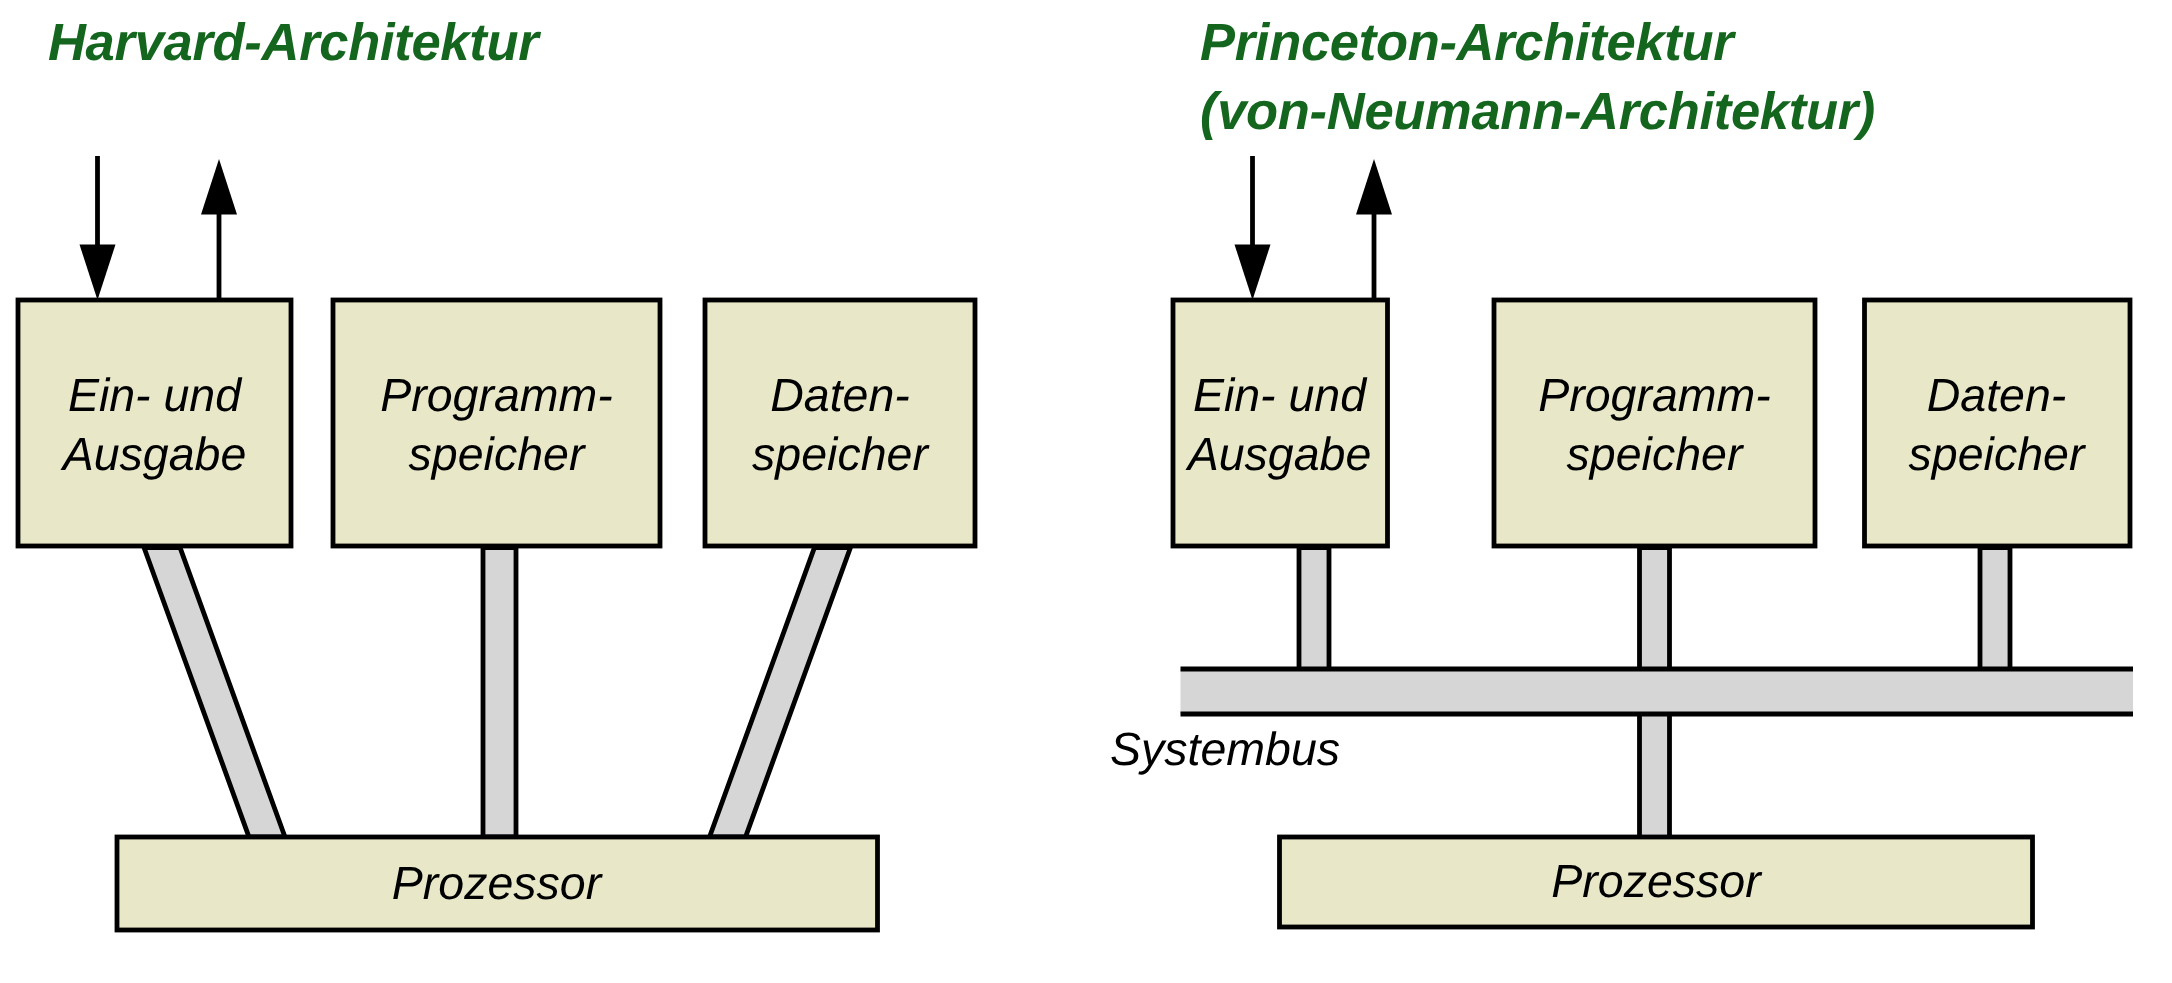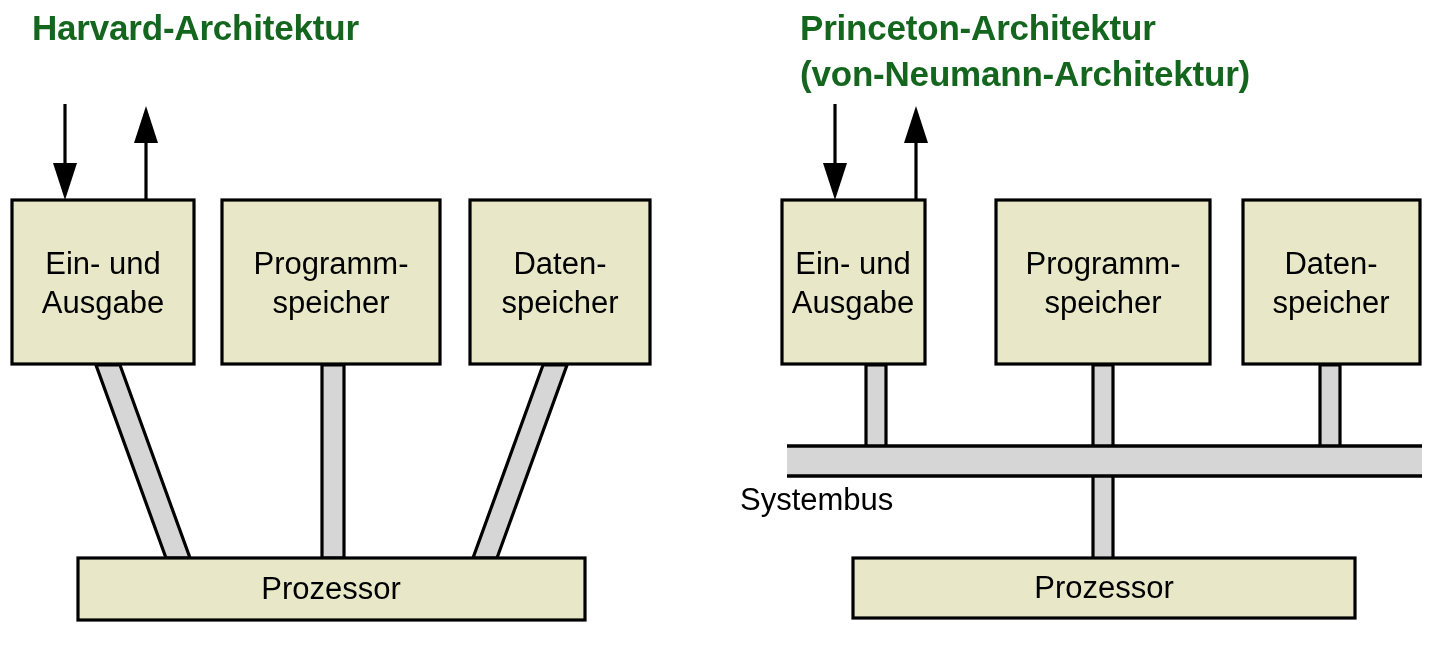--- a/index.html
+++ b/index.html
@@ -9,20 +9,21 @@
   }
   body {
     font-family: "Liberation Sans", sans-serif;
   }
   #canvas {
     position: relative;
     width: 1448px;
     height: 655px;
     background: #ffffff;
     overflow: hidden;
+    font-style: italic;
   }
   svg.diagram {
     position: absolute;
     left: 0;
     top: 0;
     width: 1448px;
     height: 655px;
   }
   .box-rect {
     fill: #e8e8c9;

